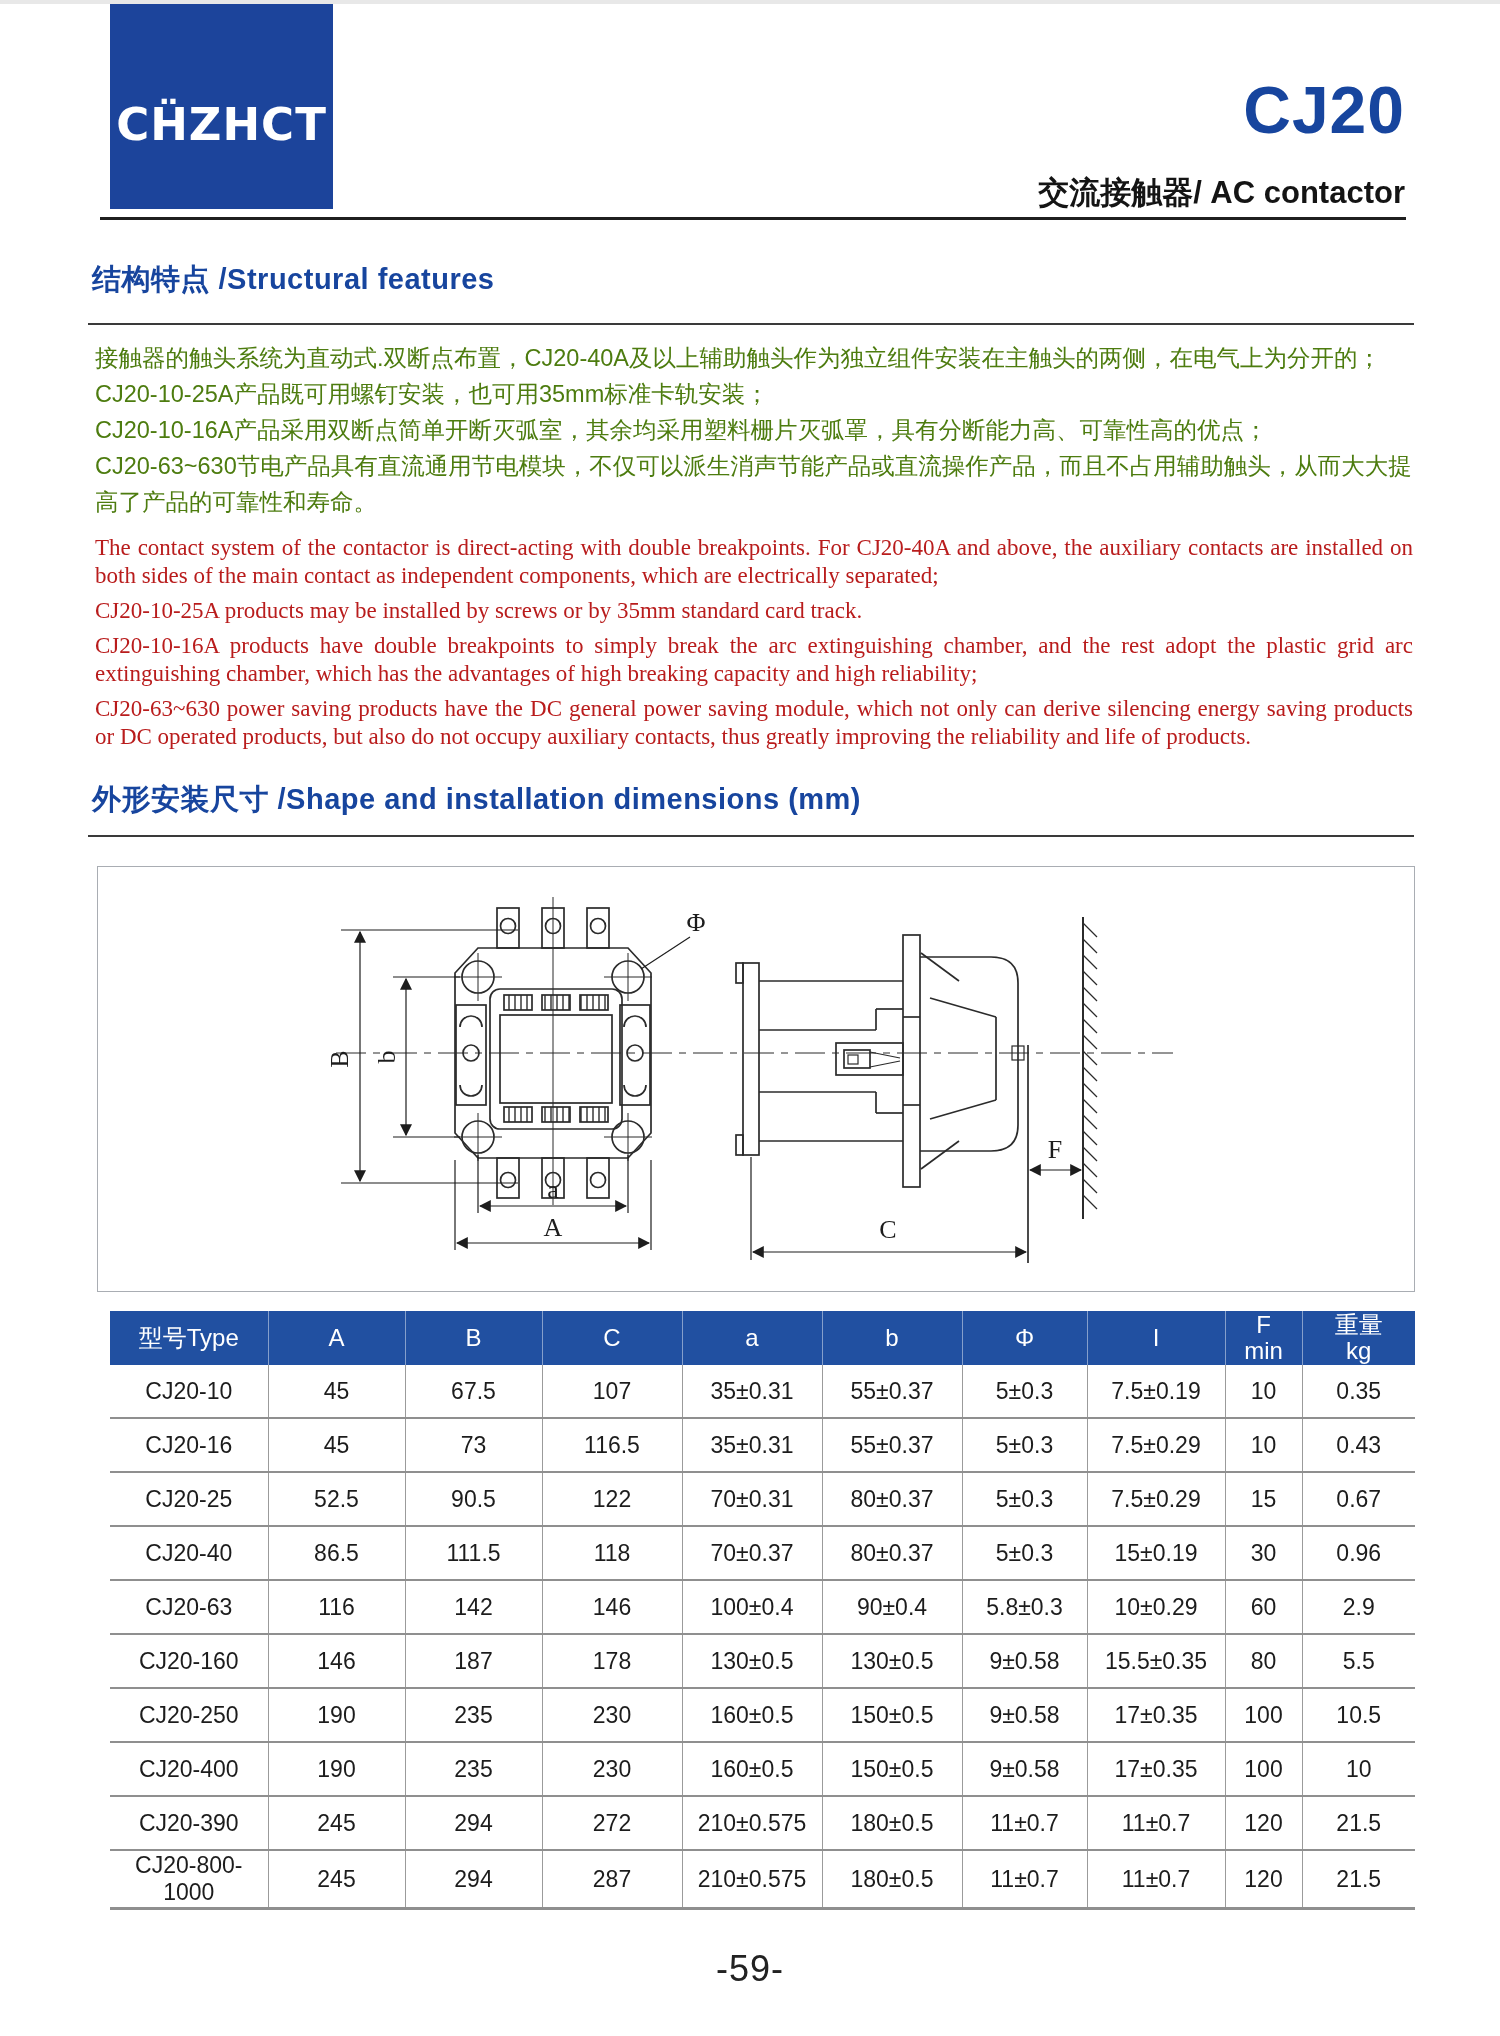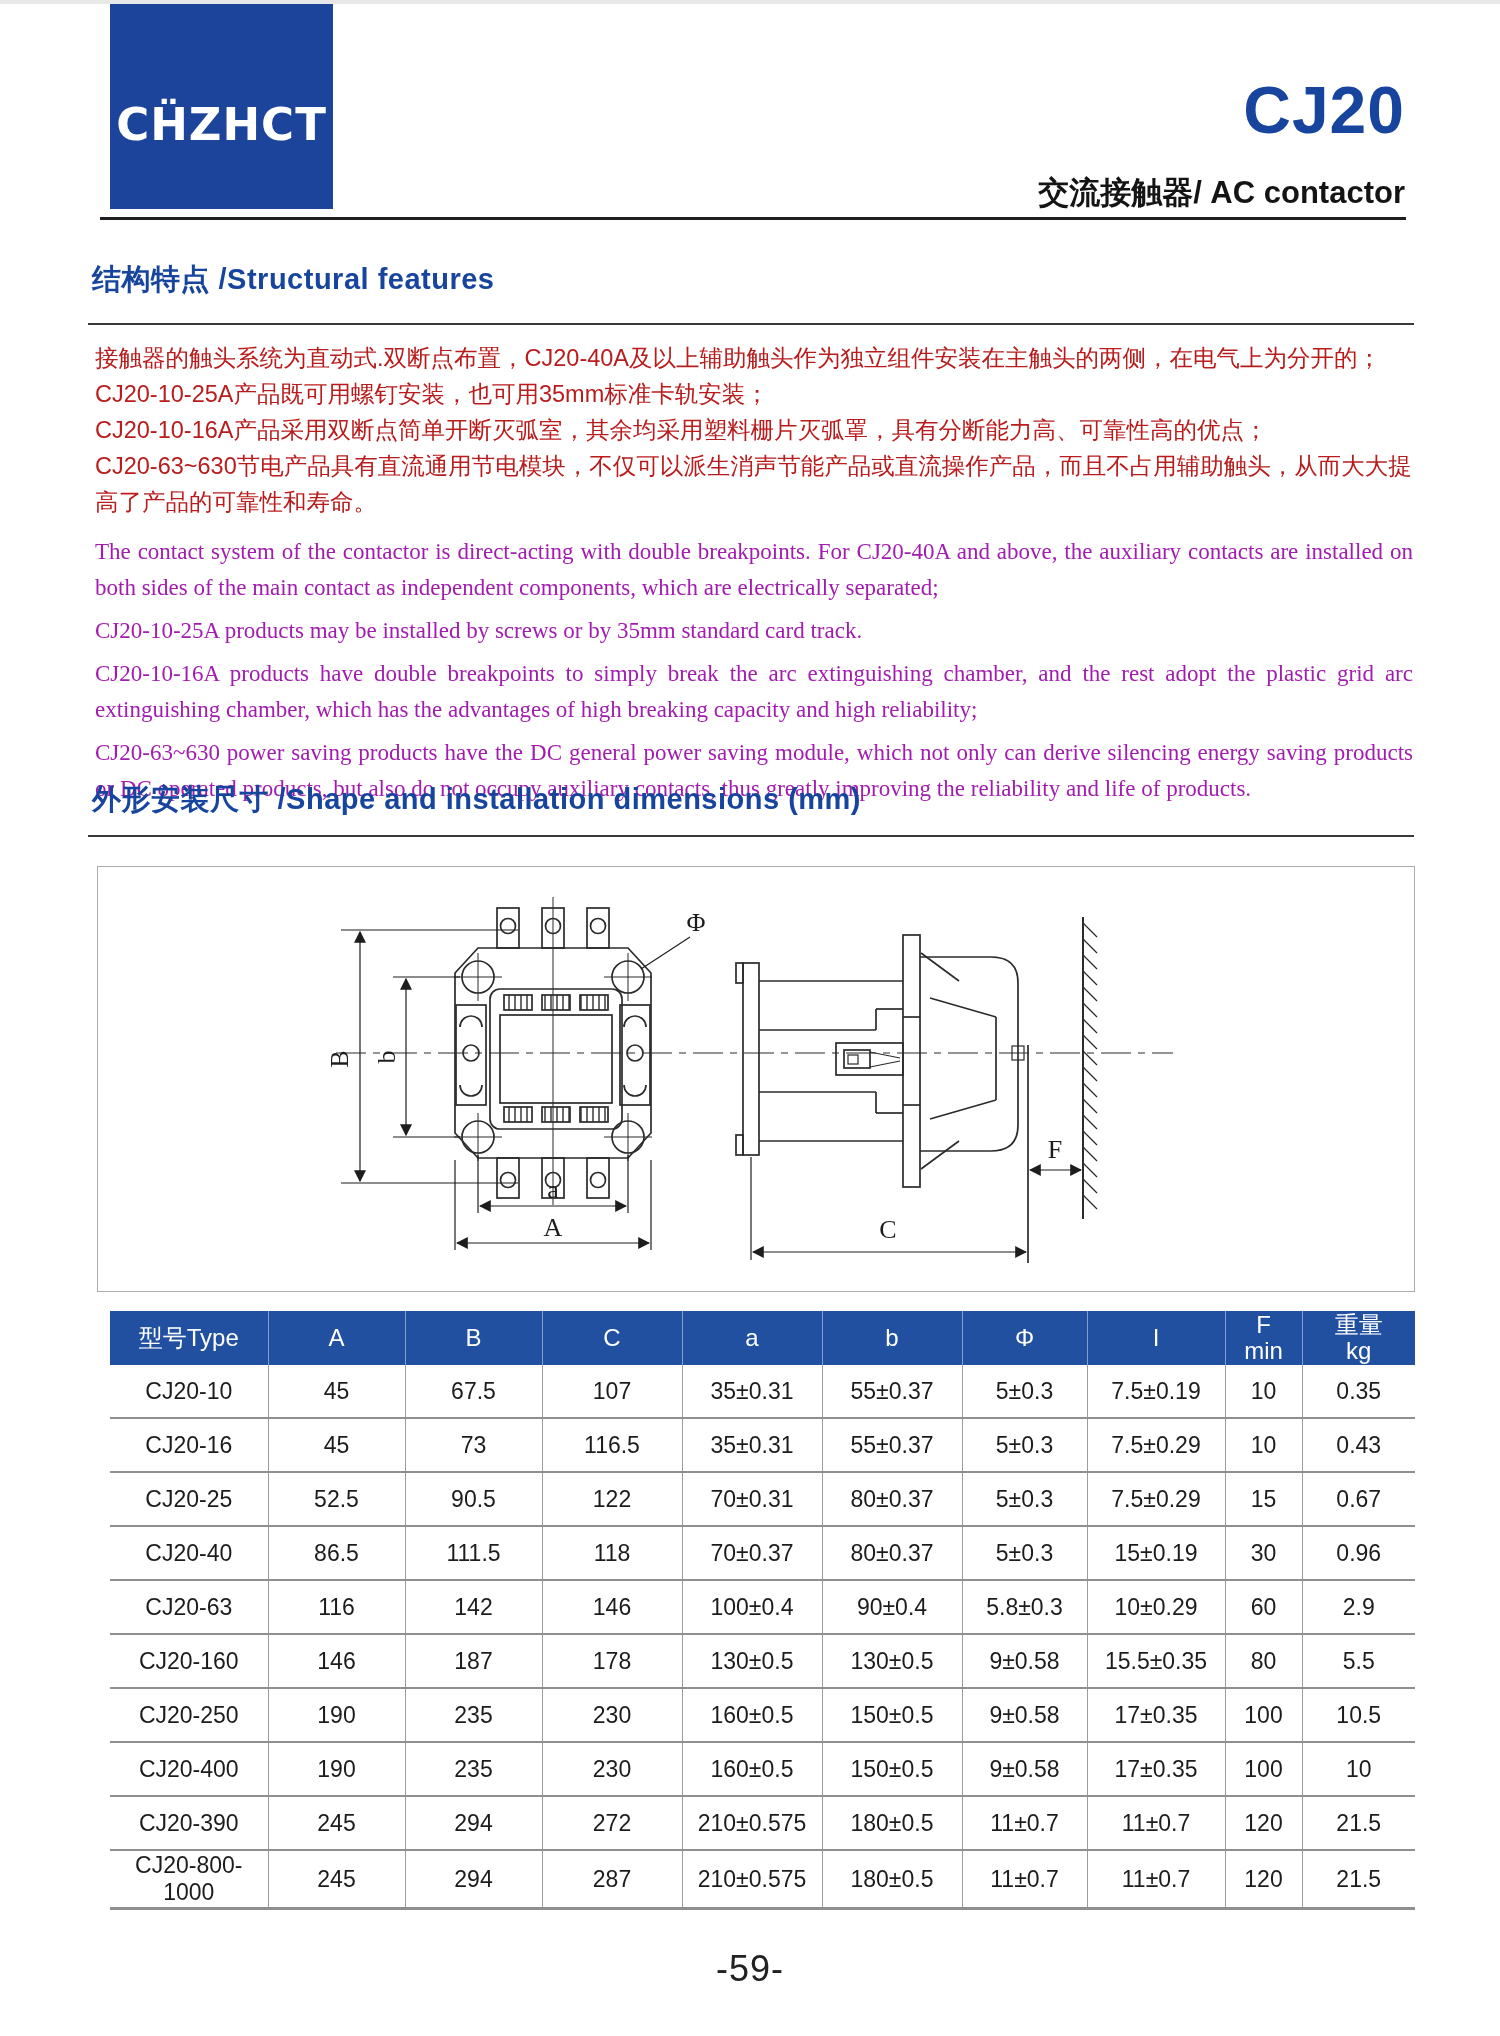--- a/index.html
+++ b/index.html
@@ -17,23 +17,23 @@
             font-size:31px;font-weight:bold;color:#141414;}
   .header-rule{position:absolute;left:100px;top:213px;width:1306px;height:3px;background:#1f1f1f;}
 
   
   .sec-title{position:absolute;left:92px;width:1330px;color:#17459e;
              font-size:29px;font-weight:bold;letter-spacing:0.5px;}
   .sec-rule{position:absolute;left:88px;width:1326px;height:2px;background:#3a3a3a;}
 
   
   .features-body{position:absolute;left:95px;top:336px;width:1318px;}
-  .zh-para{margin:0;font-size:23.5px;line-height:36px;color:#b91c1c;}
+  .zh-para{margin:0;font-size:23.5px;line-height:36px;color:#4d7c0f;}
   .en-para{margin:7px 0 0 0;font-family:"Liberation Serif",serif;font-size:23px;
-           line-height:36px;color:#a21caf;text-align:justify;}
+           line-height:28px;color:#b91c1c;text-align:justify;}
 
   
   .drawing-box{position:absolute;left:97px;top:862px;width:1316px;height:424px;
                border:1px solid #a9adb3;background:#fff;}
   .drawing-box svg{display:block;width:100%;height:100%;}
   .dim-label{font-family:"Liberation Serif",serif;font-size:26px;fill:#1d1d1d;}
 
   
   .dim-table{position:absolute;left:110px;top:1307px;width:1305px;border-collapse:collapse;
              table-layout:fixed;}

